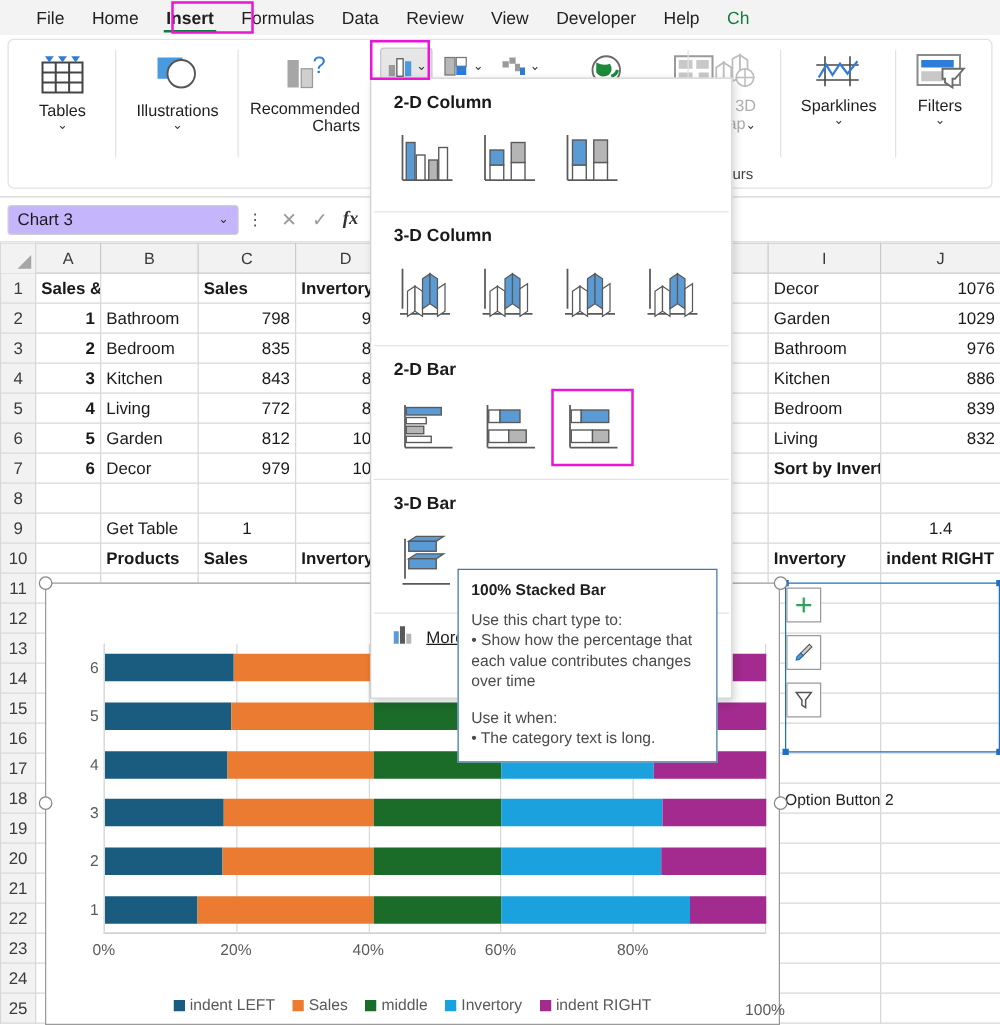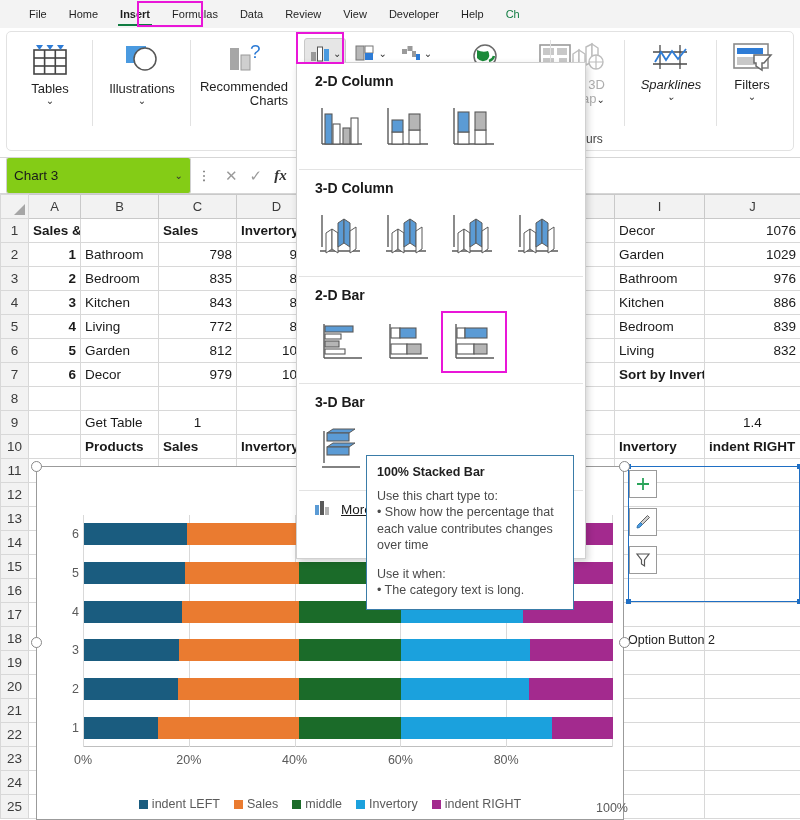--- a/index.html
+++ b/index.html
@@ -14,21 +14,21 @@
     position: relative;
   }
 
   
   .ribbon-tabs {
     height: 28px;
     display: flex;
     align-items: stretch;
     background: #f3f3f3;
     padding-left: 18px;
-    font-size: 11px;
+    font-size: 14px;
   }
   .rtab {
     display: flex; align-items: center;
     padding: 0 11px;
     color: #1f1f1f;
     white-space: nowrap;
     position: relative;
   }
   .rtab.active {
     font-weight: bold;
@@ -88,24 +88,24 @@
   }
   .smallbtn.pressed { background:#e6e6e6; border:1px solid #c8c8c8; }
 
   
   .fbar {
     height: 36px; display:flex; align-items:center;
     padding: 0 6px; gap:6px; background:#ffffff;
     border-bottom: 1px solid #d6d6d6;
   }
   .namebox {
-    width: 185px; height: 37px;
+    width: 185px; height: 24px;
     border:1px solid #cfcfcf; border-radius:3px;
     display:flex; align-items:center; justify-content:space-between;
-    padding: 0 7px; font-size:13.5px; background:#84cc16;
+    padding: 0 7px; font-size:13.5px; background:#c4b5fd;
   }
   .kebab { width:14px; text-align:center; color:#555; letter-spacing:0; font-size:13px;}
   .fbtools { display:flex; align-items:center; gap:12px; padding-left:8px; color:#9a9a9a; font-size:15px; }
   .fx { font-style:italic; font-family:"Liberation Serif", serif; font-weight:bold; color:#333; }
   .fentry { flex:1; height:24px; }
 
   
   .grid-wrap { position:absolute; left:0; right:0; top:194px; bottom:0; overflow:hidden; background:#fff; }
   table.grid { border-collapse: collapse; table-layout: fixed; width: 800px; }
   table.grid th, table.grid td {
@@ -356,21 +356,21 @@
           </svg>
         </span>
         <span class="lbl" style="color:#adadad;">
           <span>3D</span><br>
           <span>Map</span><span class="chev">⌄</span>
         </span>
       </div>
       <div class="rglabel">Tours</div>
     </div>
 
-    <div class="rgroup sep" style="width:92px;font-style:italic;">
+    <div class="rgroup sep" style="width:92px;">
       <div class="bigbtn" style="width:86px;">
         <span class="iconbox">
           <svg width="42" height="32" viewBox="0 0 42 32">
             <path d="M10 3 v24 M3 10 h34 M3 22 h34 M30 3 v24" stroke="#4a4a4a" stroke-width="1.3" fill="none"></path>
             <polyline points="5,20 11,10 16,18 22,9 28,17 36,7" fill="none" stroke="#2e7cd6" stroke-width="1.8"></polyline>
           </svg>
         </span>
         <span class="lbl">Sparklines</span>
         <span class="chev">⌄</span>
       </div>

